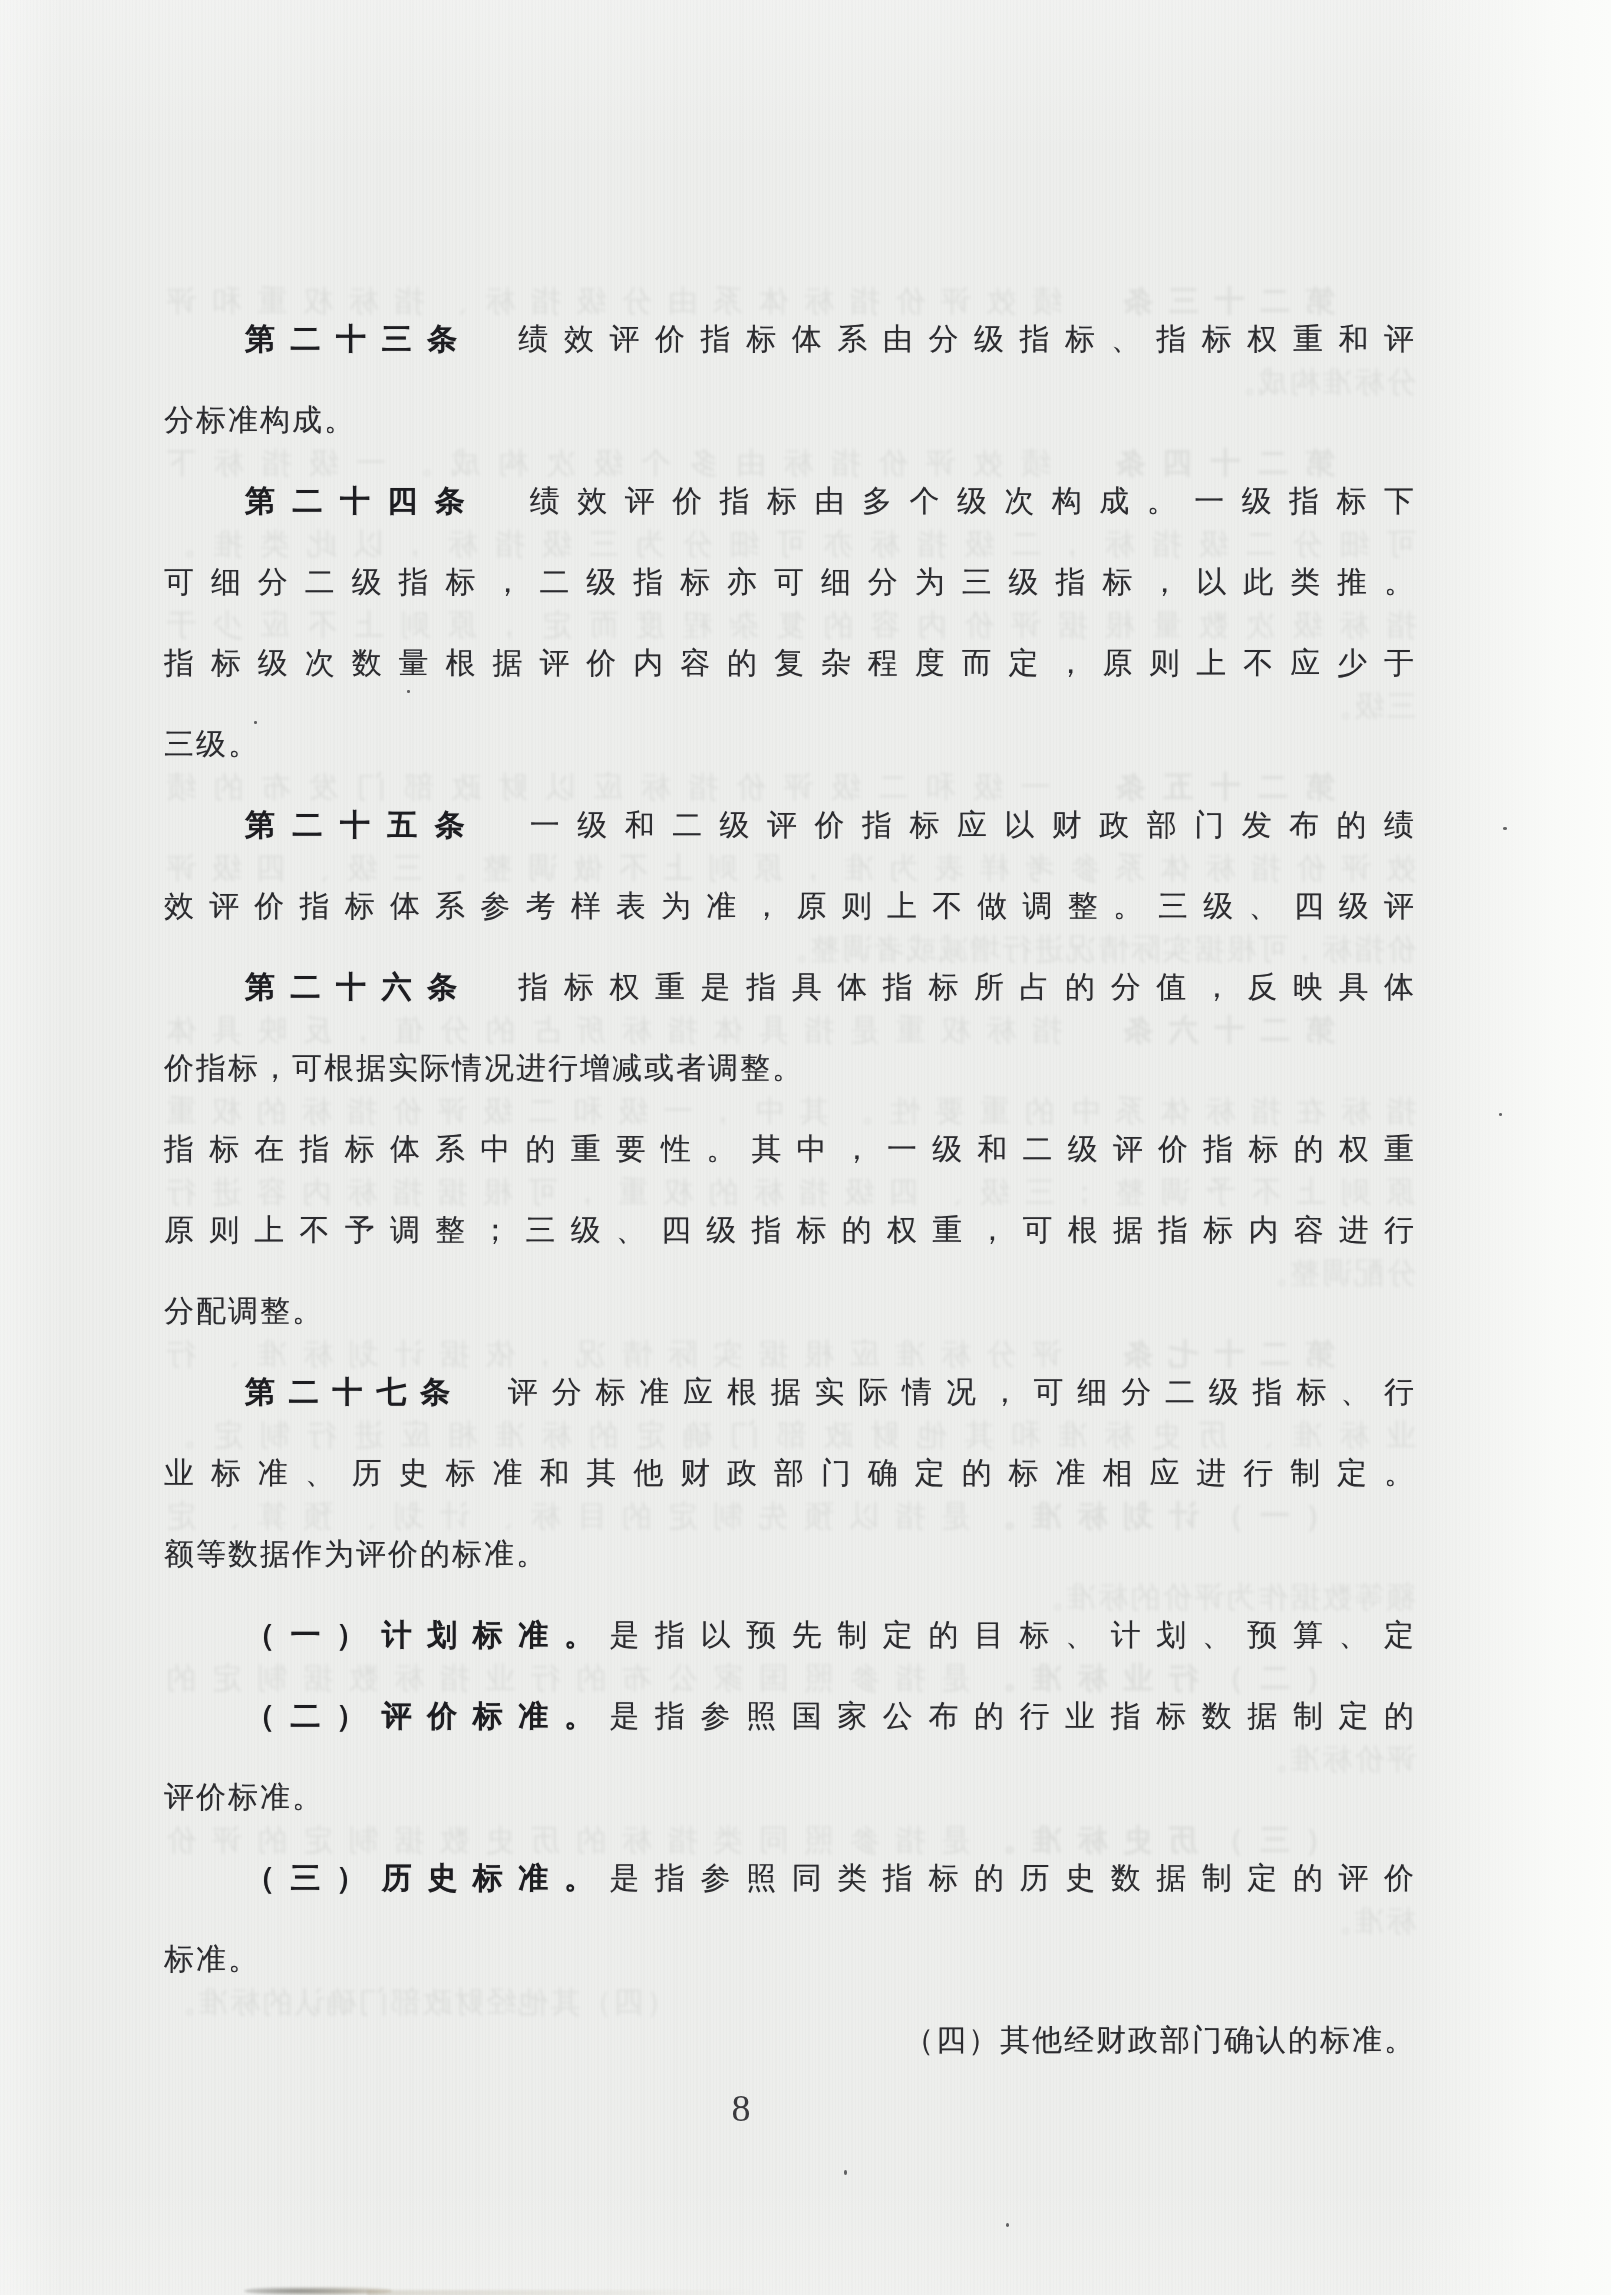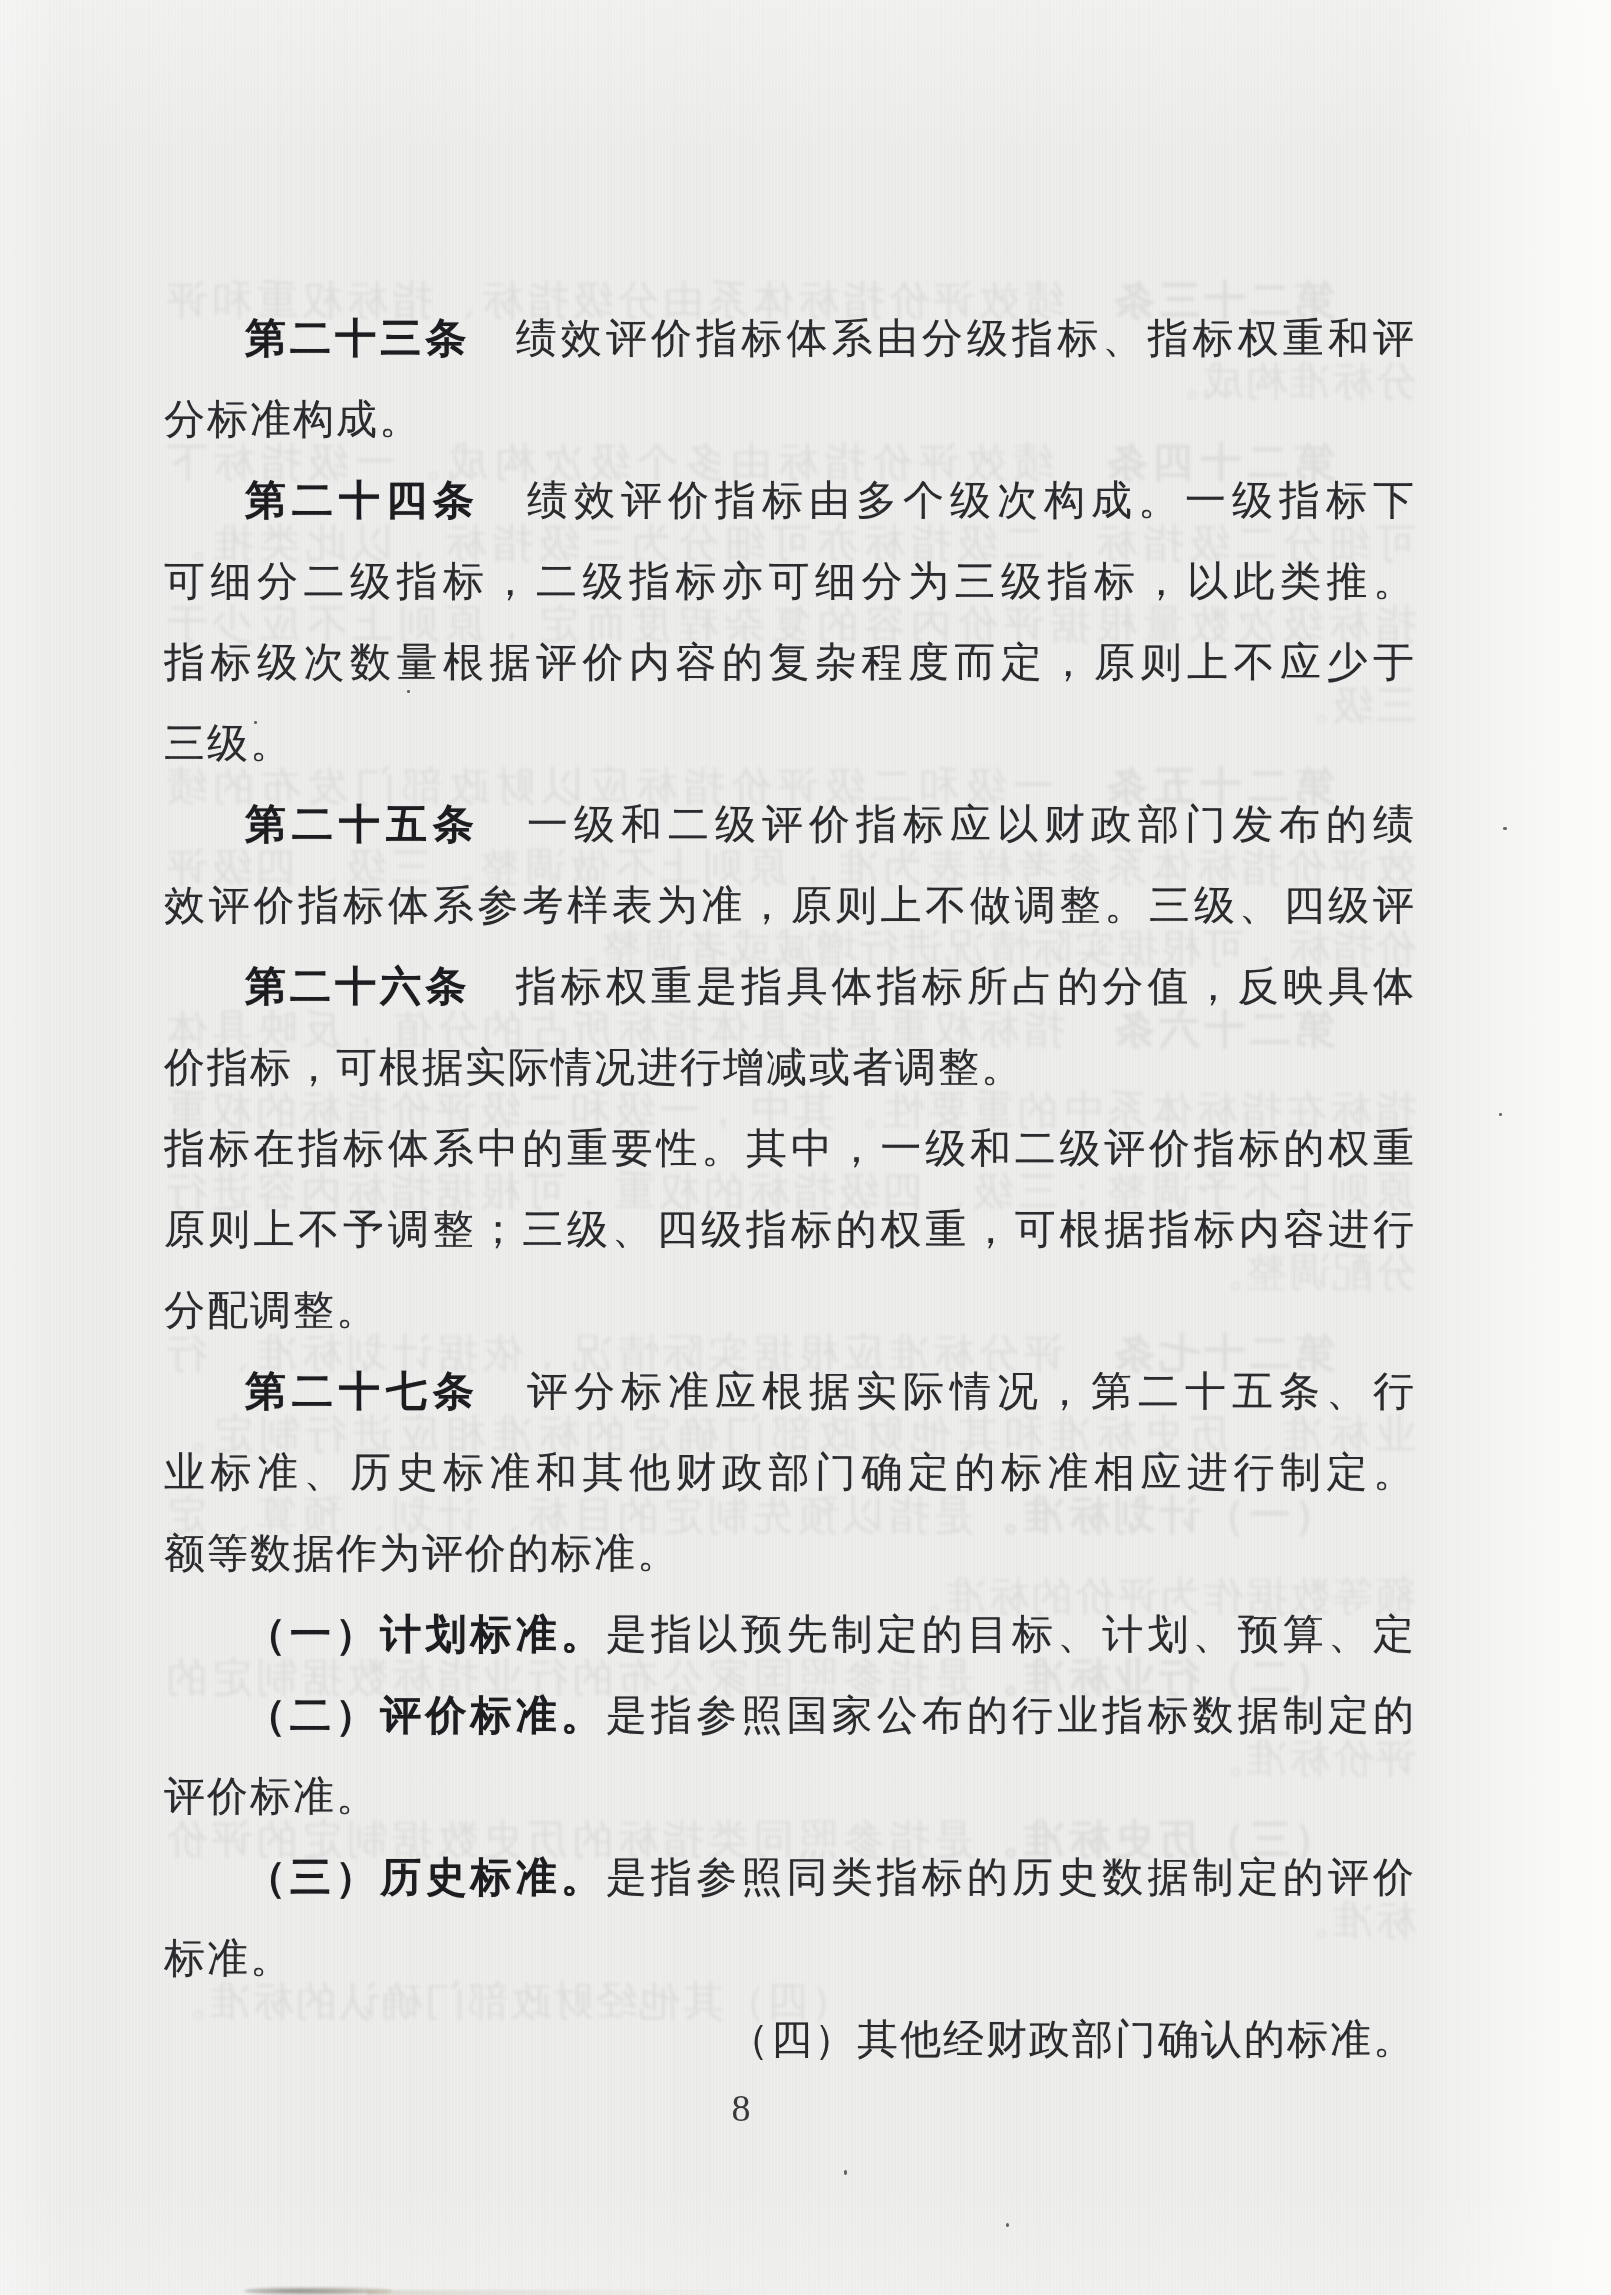--- a/index.html
+++ b/index.html
@@ -14,21 +14,21 @@
       linear-gradient(0deg, rgba(255,255,255,0.18) 0%, rgba(255,255,255,0) 5%),
       repeating-linear-gradient(90deg, rgba(110,115,108,0.028) 0 1.3px, rgba(255,255,255,0.02) 1.3px 3.3px),
       #edeeec;
     font-family:"Liberation Serif","DejaVu Serif",serif;
   }
   .text-layer{
     position:absolute;left:164px;top:298px;width:1252px;
     color:#2b2b2f;
   }
   .line{
-    height:81px;line-height:81px;font-size:41px;letter-spacing:2px;
+    height:81px;line-height:81px;font-size:30px;letter-spacing:2px;
     overflow:hidden;white-space:normal;text-align:left;
   }
   .line.fill{text-align:justify;text-align-last:justify;}
   .line.indent{padding-left:81px;text-align:right;}
   .seg{text-shadow:0 0 0.7px rgba(40,40,46,0.35);}
   .seg.bold{font-weight:700;color:#1d1d21;text-shadow:0 0 0.7px rgba(20,20,24,0.5);}
   
   .ghost{
     transform:scaleX(-1) translateY(-38px);
     filter:blur(1.4px);
@@ -98,21 +98,21 @@
       <div class="line fill"><span class="seg">可细分二级指标，二级指标亦可细分为三级指标，以此类推。</span></div>
       <div class="line fill"><span class="seg">指标级次数量根据评价内容的复杂程度而定，原则上不应少于</span></div>
       <div class="line"><span class="seg">三级。</span></div>
       <div class="line indent fill"><span class="seg bold">第二十五条</span><span class="seg">　一级和二级评价指标应以财政部门发布的绩</span></div>
       <div class="line fill"><span class="seg">效评价指标体系参考样表为准，原则上不做调整。三级、四级评</span></div>
       <div class="line indent fill"><span class="seg bold">第二十六条</span><span class="seg">　指标权重是指具体指标所占的分值，反映具体</span></div>
       <div class="line"><span class="seg">价指标，可根据实际情况进行增减或者调整。</span></div>
       <div class="line fill"><span class="seg">指标在指标体系中的重要性。其中，一级和二级评价指标的权重</span></div>
       <div class="line fill"><span class="seg">原则上不予调整；三级、四级指标的权重，可根据指标内容进行</span></div>
       <div class="line"><span class="seg">分配调整。</span></div>
-      <div class="line indent fill"><span class="seg bold">第二十七条</span><span class="seg">　评分标准应根据实际情况，第二十五条、行</span></div>
+      <div class="line indent fill"><span class="seg bold">第二十七条</span><span class="seg">　评分标准应根据实际情况，可细分二级指标、行</span></div>
       <div class="line fill"><span class="seg">业标准、历史标准和其他财政部门确定的标准相应进行制定。</span></div>
       <div class="line"><span class="seg">额等数据作为评价的标准。</span></div>
       <div class="line indent fill"><span class="seg bold">（一）计划标准。</span><span class="seg">是指以预先制定的目标、计划、预算、定</span></div>
       <div class="line indent fill"><span class="seg bold">（二）评价标准。</span><span class="seg">是指参照国家公布的行业指标数据制定的</span></div>
       <div class="line"><span class="seg">评价标准。</span></div>
       <div class="line indent fill"><span class="seg bold">（三）历史标准。</span><span class="seg">是指参照同类指标的历史数据制定的评价</span></div>
       <div class="line"><span class="seg">标准。</span></div>
       <div class="line indent"><span class="seg">（四）其他经财政部门确认的标准。</span></div>
     </div>
 

